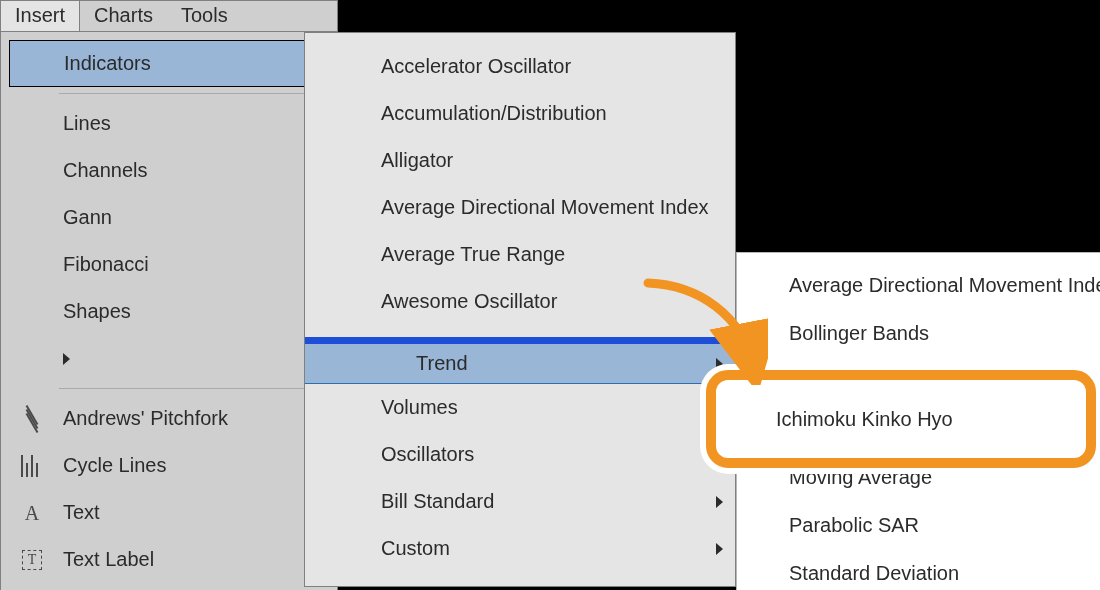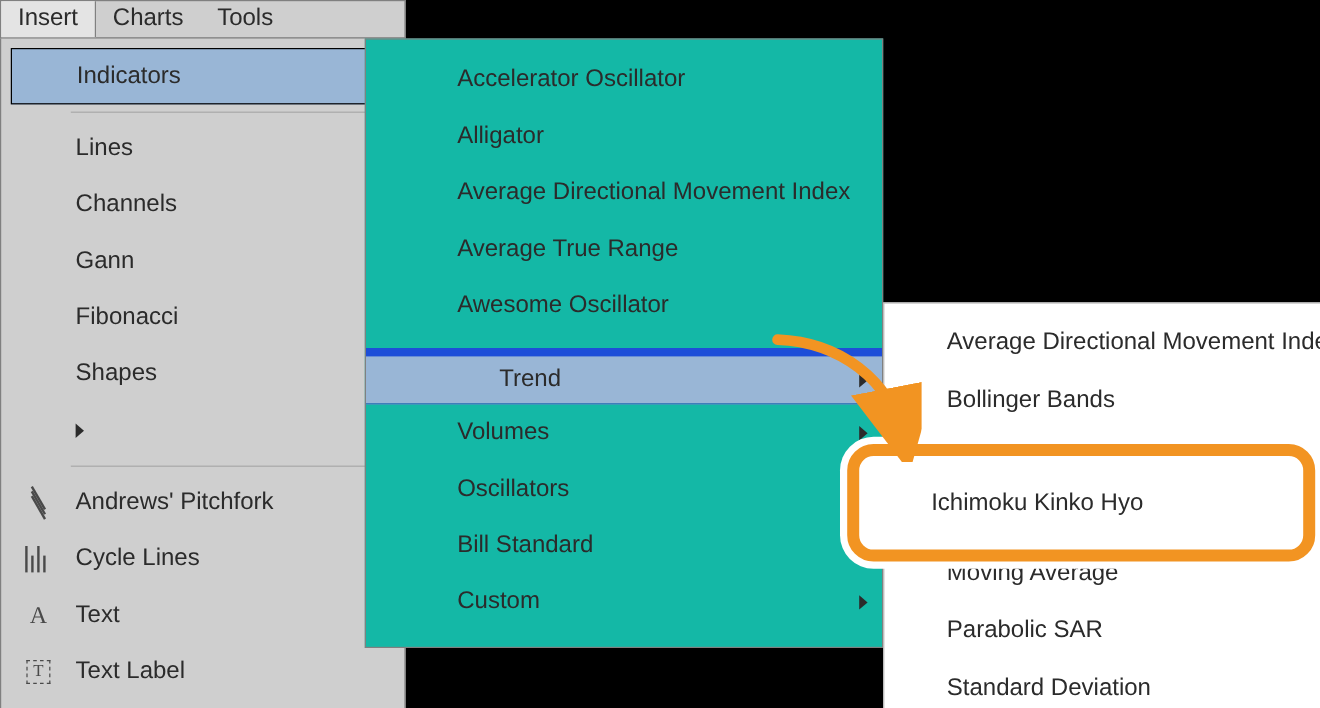--- a/index.html
+++ b/index.html
@@ -75,21 +75,21 @@
     border-top: 6px solid transparent;
     border-bottom: 6px solid transparent;
     border-left: 7px solid #2b2b2b;
   }
 
   
   .menu2 {
     position: absolute;
     left: 304px; top: 32px;
     width: 432px;
-    background: #14b8a6;
+    background: #e5e5e5;
     border: 1px solid #808080;
     border-left: 1px solid #808080;
     padding: 10px 0 14px 0;
   }
   .menu2-item {
     display: flex;
     align-items: center;
     height: 47px;
     padding: 0 12px 0 0;
   }
@@ -254,20 +254,24 @@
   </div>
 </div>
 
 <div class="menu2">
   <div class="menu2-item">
     <span class="gutter"></span>
     <span class="label">Accelerator Oscillator</span>
   </div>
   <div class="menu2-item">
     <span class="gutter"></span>
+    <span class="label">Accumulation/Distribution</span>
+  </div>
+  <div class="menu2-item">
+    <span class="gutter"></span>
     <span class="label">Alligator</span>
   </div>
   <div class="menu2-item">
     <span class="gutter"></span>
     <span class="label">Average Directional Movement Index</span>
   </div>
   <div class="menu2-item">
     <span class="gutter"></span>
     <span class="label">Average True Range</span>
   </div>

